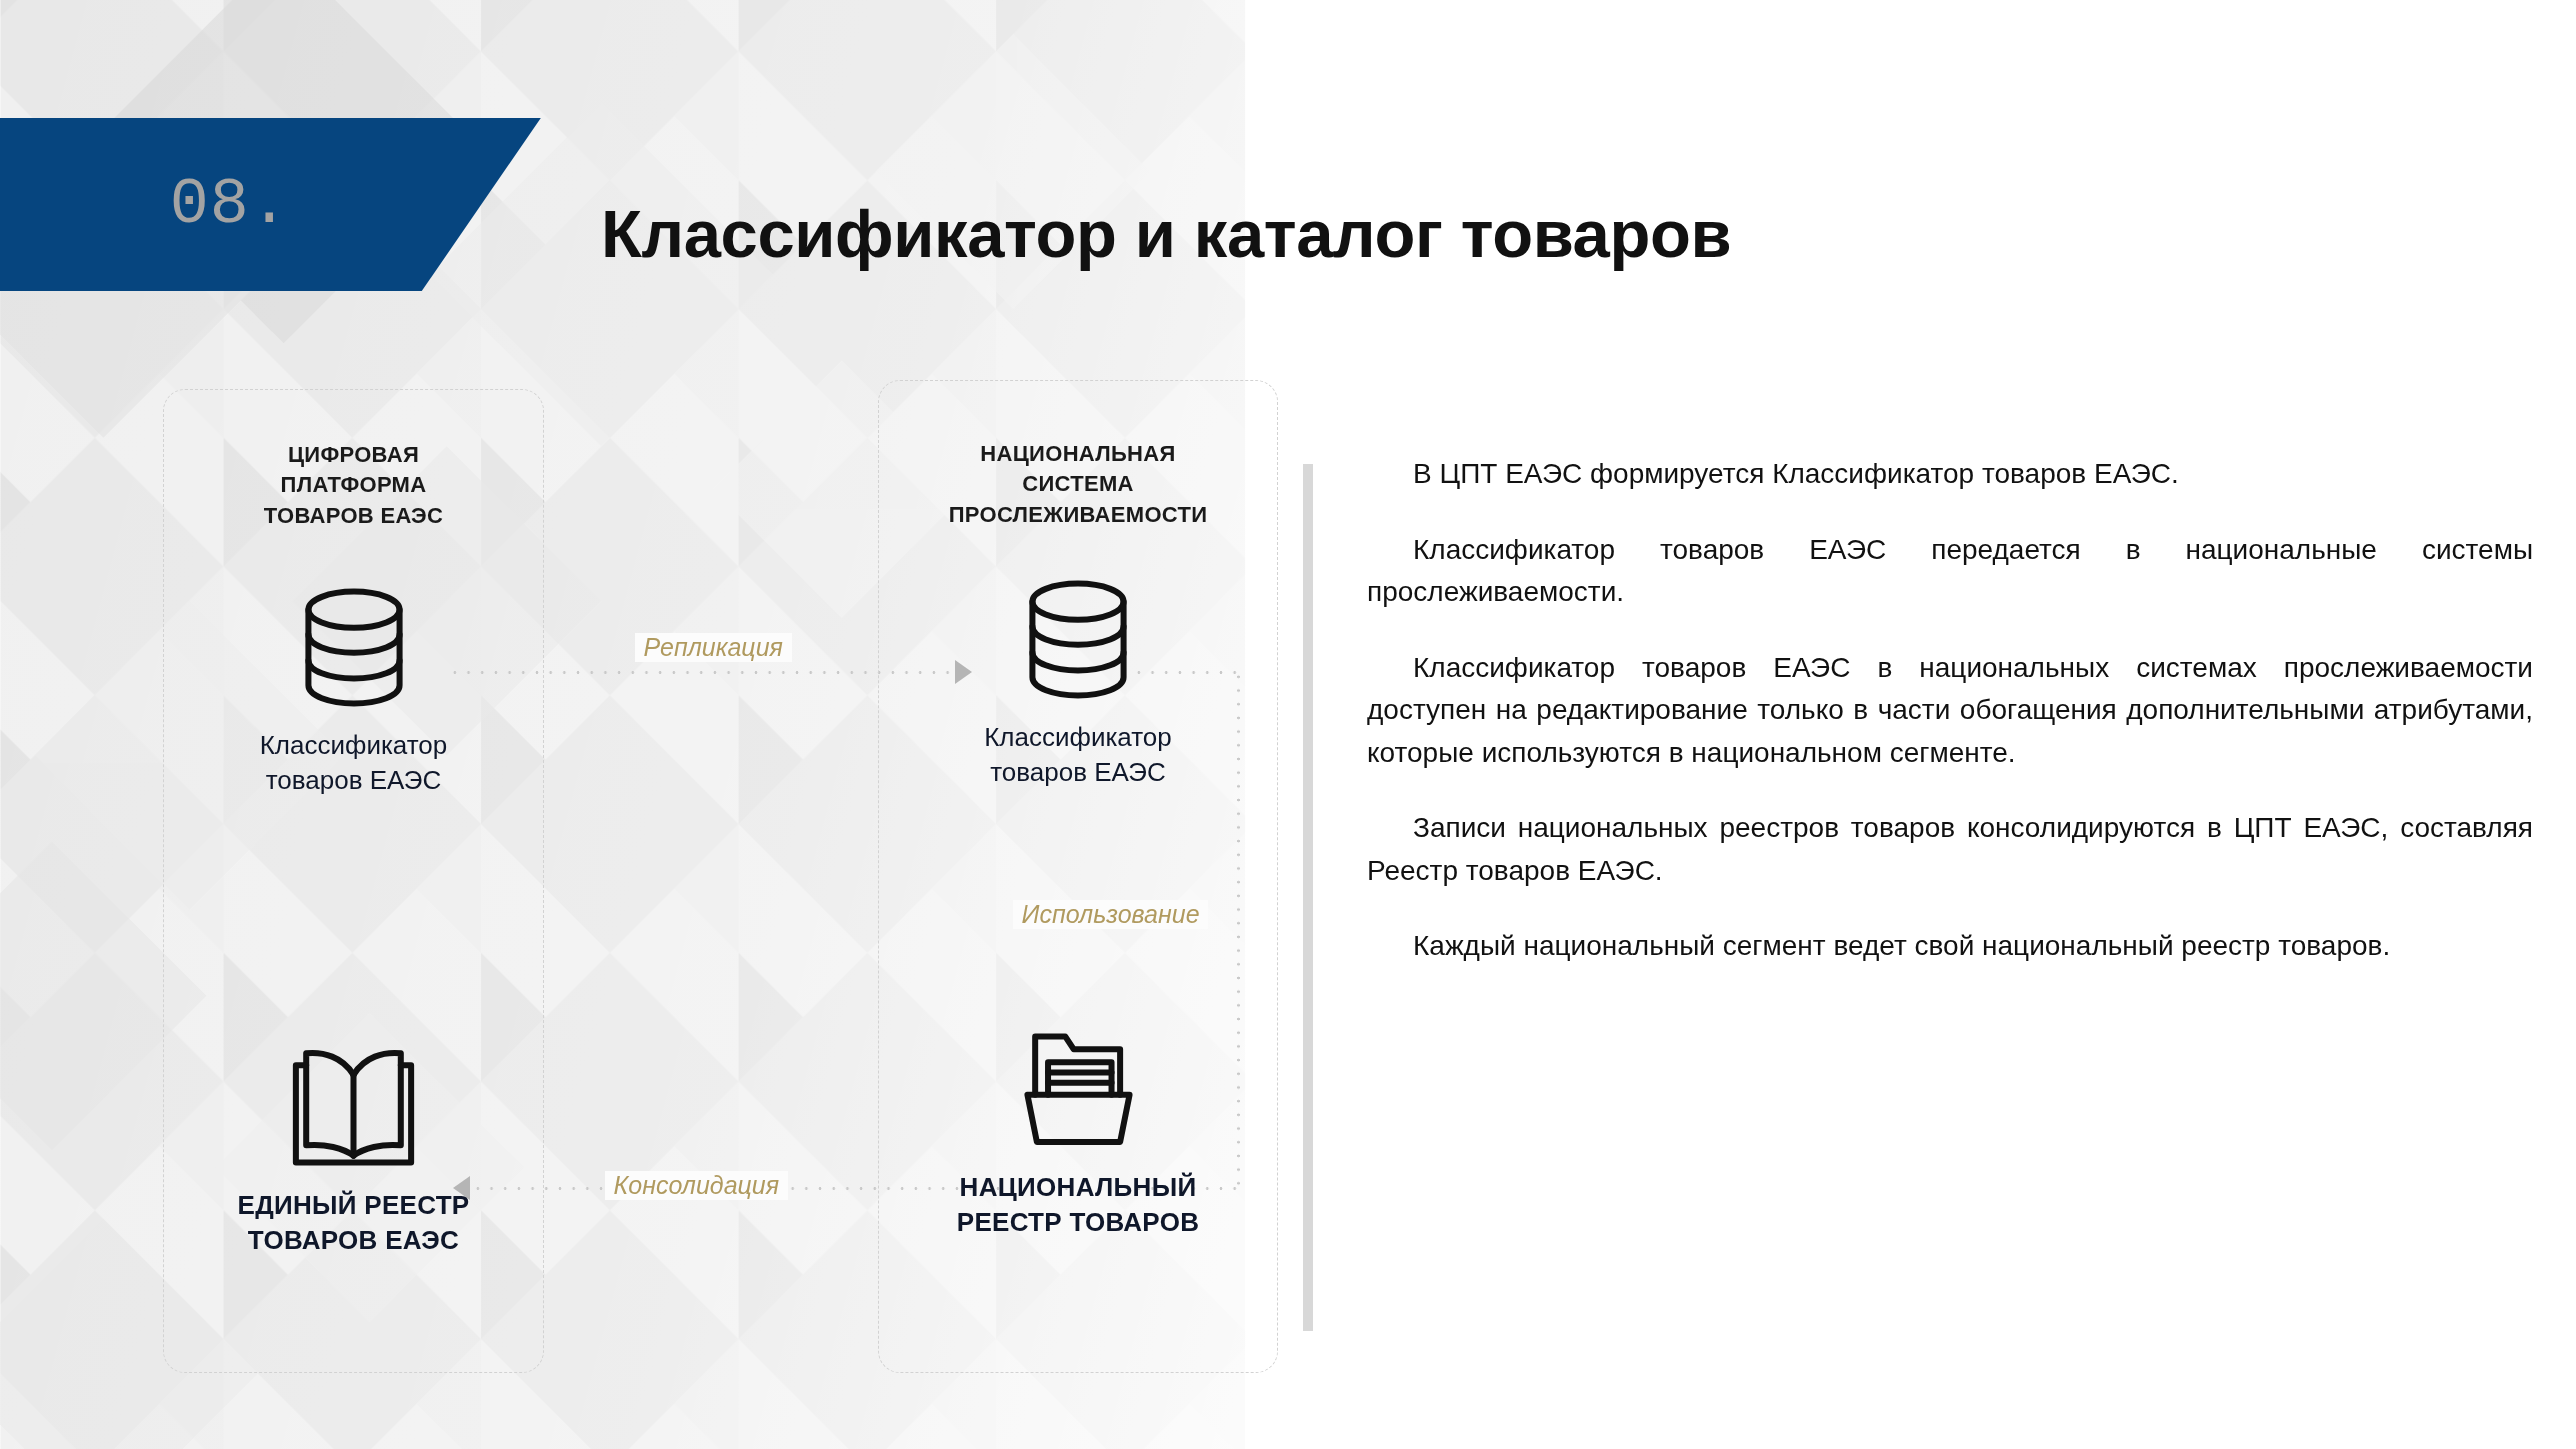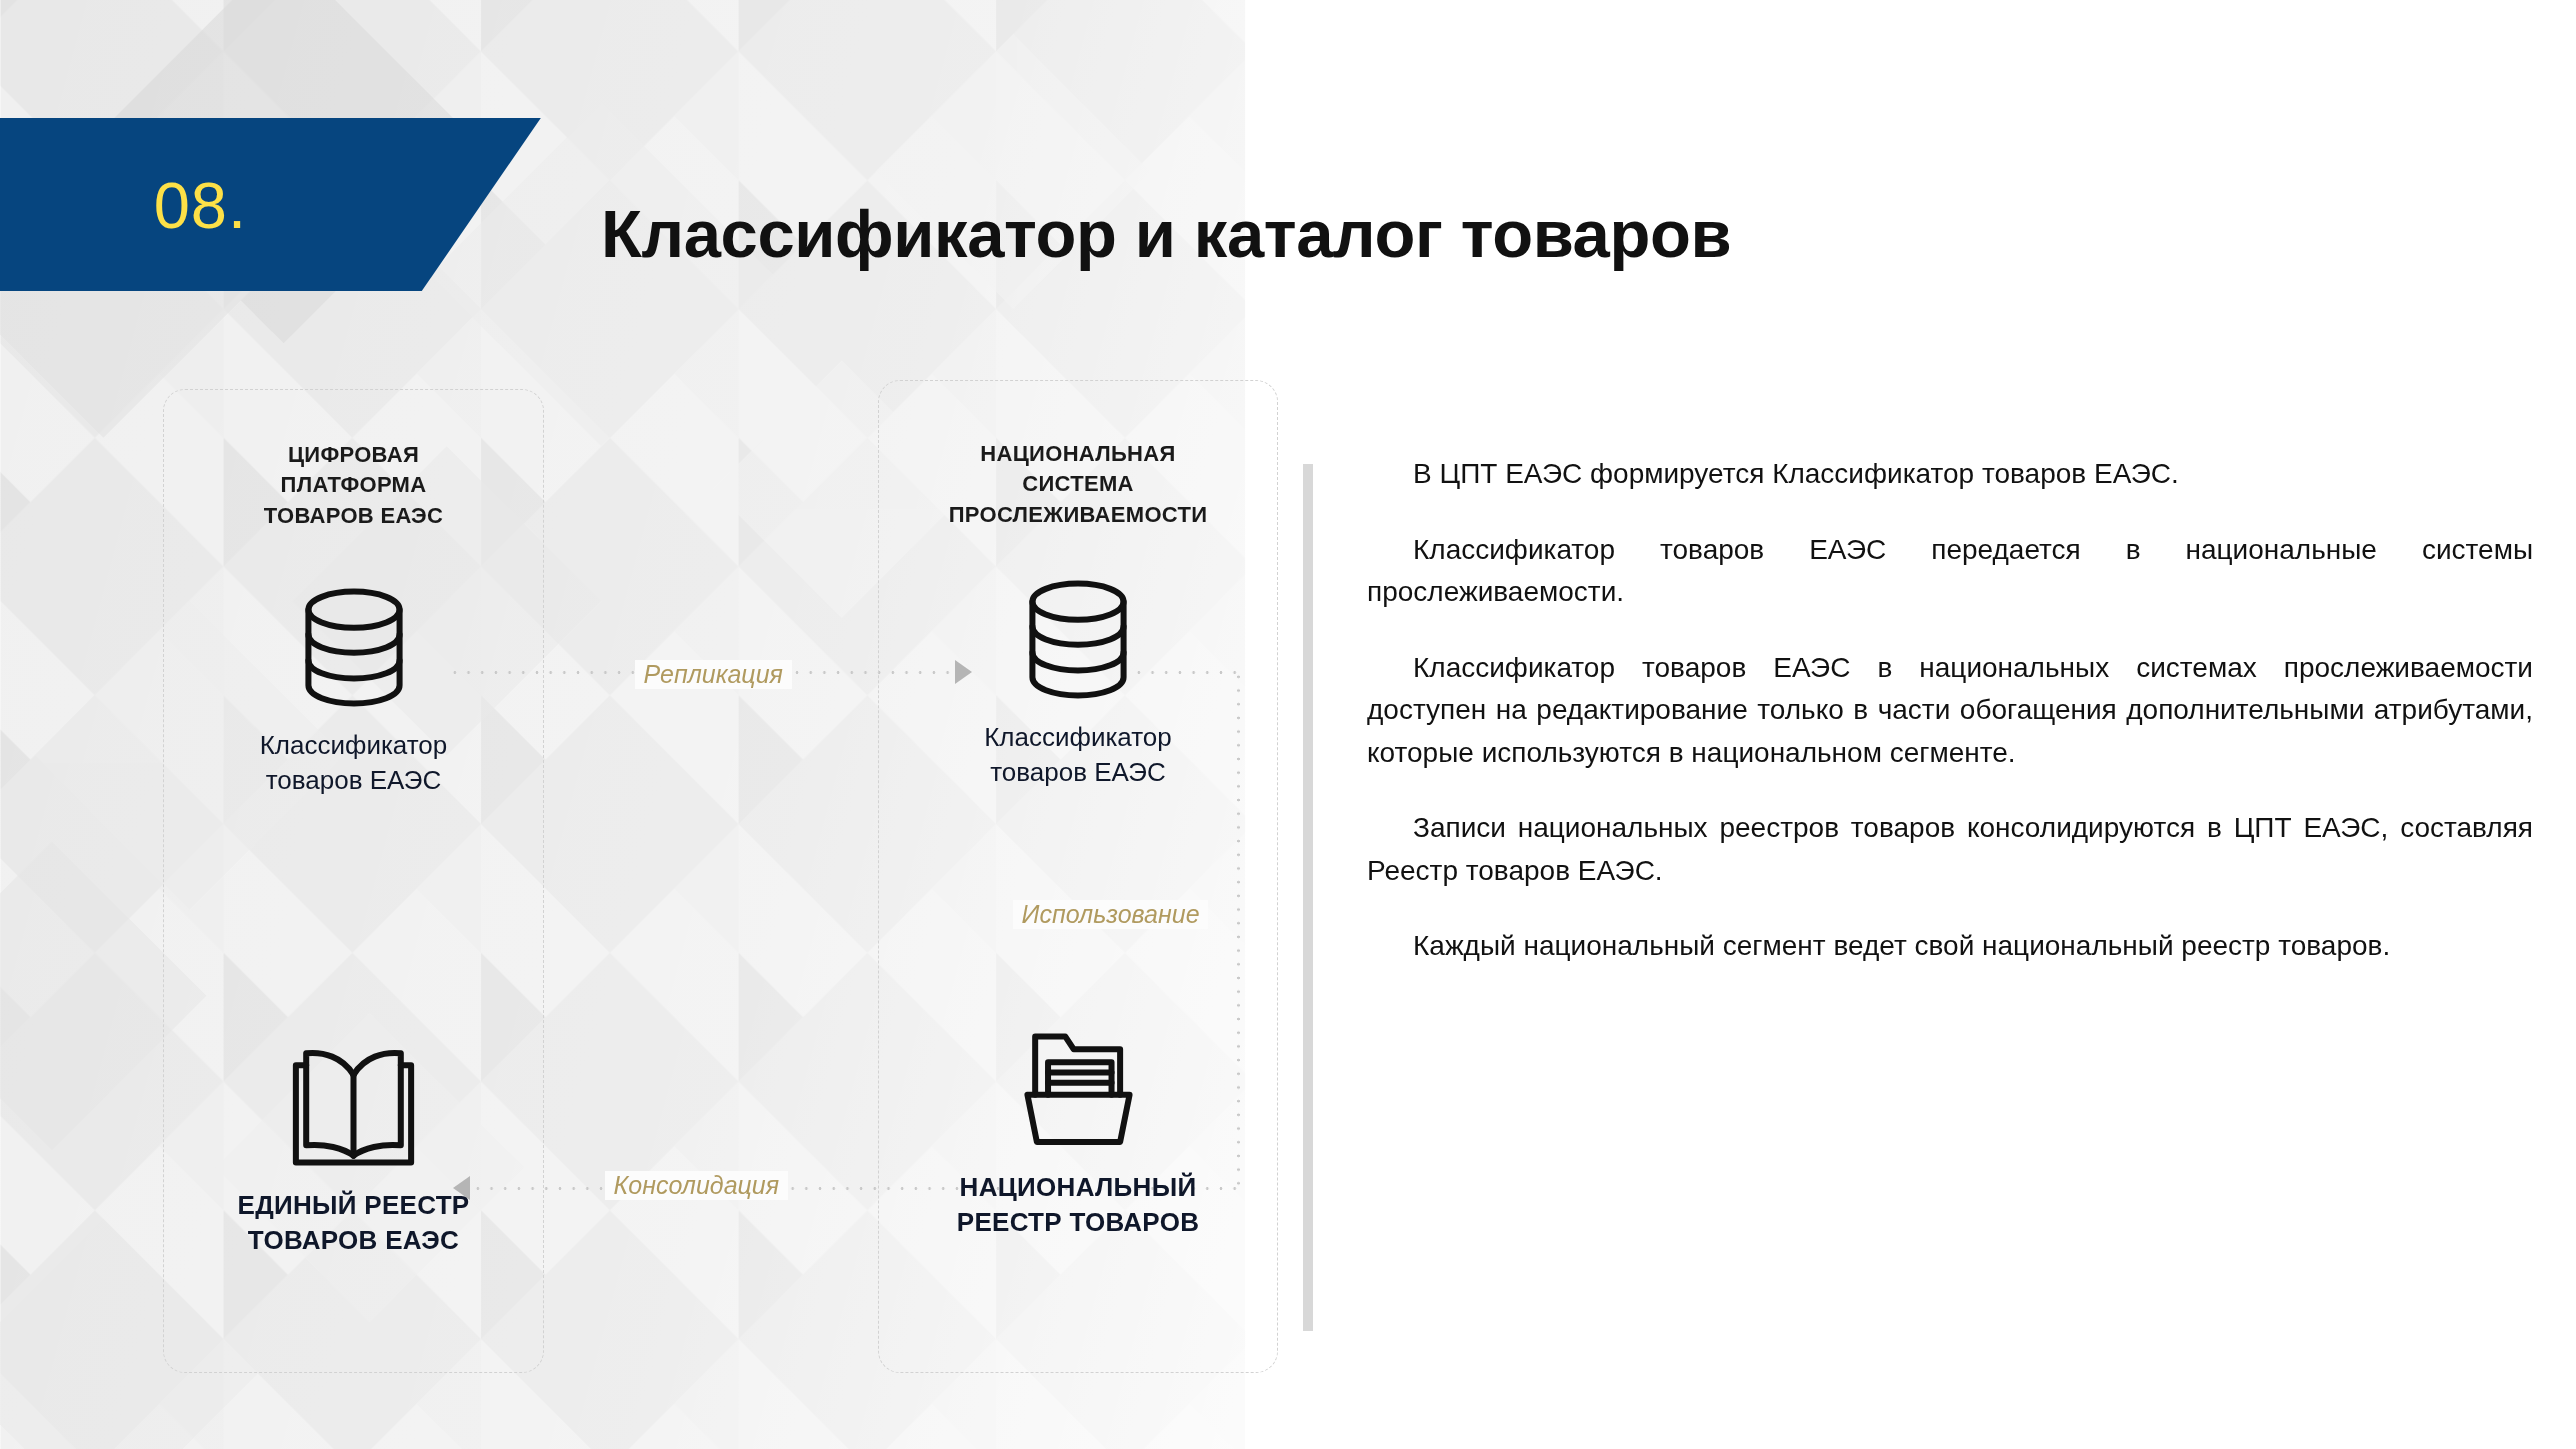--- a/index.html
+++ b/index.html
@@ -45,29 +45,29 @@
     left: -5.2px;
     top: 118px;
     width: 546px;
     height: 173px;
     background: #06457f;
     clip-path: polygon(0 0, 100% 0, 78.2% 100%, 0 100%);
     z-index: 5;
   }
   .banner-number {
     position: absolute;
-    left: 159px;
+    left: 175px;
     top: 50%;
     transform: translateY(-50%);
-    color: #fde047;
+    color: #a3a3a3;
     font-size: 65px;
     font-weight: 400;
     letter-spacing: 0.9px;
     line-height: 1;
-    font-family: Liberation Sans, sans-serif;
+    font-family: Liberation Mono, monospace;
   }
 
   
   .slide-title {
     position: absolute;
     left: 601px;
     top: 150px;
     font-size: 67px;
     font-weight: 700;
     color: #111111;
@@ -234,21 +234,21 @@
   <div class="banner">
     <div class="banner-number">08.</div>
   </div>
 
   <h1 class="slide-title">Классификатор и каталог товаров</h1>
 
   <div class="diagram">
 
     <div class="dotline h" style="left:448px; top:670px; width:507px;"></div>
     <div class="arrow-r" style="left:955px; top:660px;"></div>
-    <div class="edge-label" style="left:635px; top:660px;">Репликация</div>
+    <div class="edge-label" style="left:635px; top:633px;">Репликация</div>
 
     <div class="dotline h" style="left:1132px; top:670px; width:110px;"></div>
     <div class="dotline v" style="left:1236px; top:670px; height:519px;"></div>
     <div class="dotline h" style="left:1132px; top:1186px; width:110px;"></div>
     <div class="edge-label" style="left:1013px; top:900px;">Использование</div>
 
     <div class="dotline h" style="left:471px; top:1186px; width:601px;"></div>
     <div class="arrow-l" style="left:453px; top:1176px;"></div>
     <div class="edge-label" style="left:605px; top:1171px;">Консолидация</div>
 

